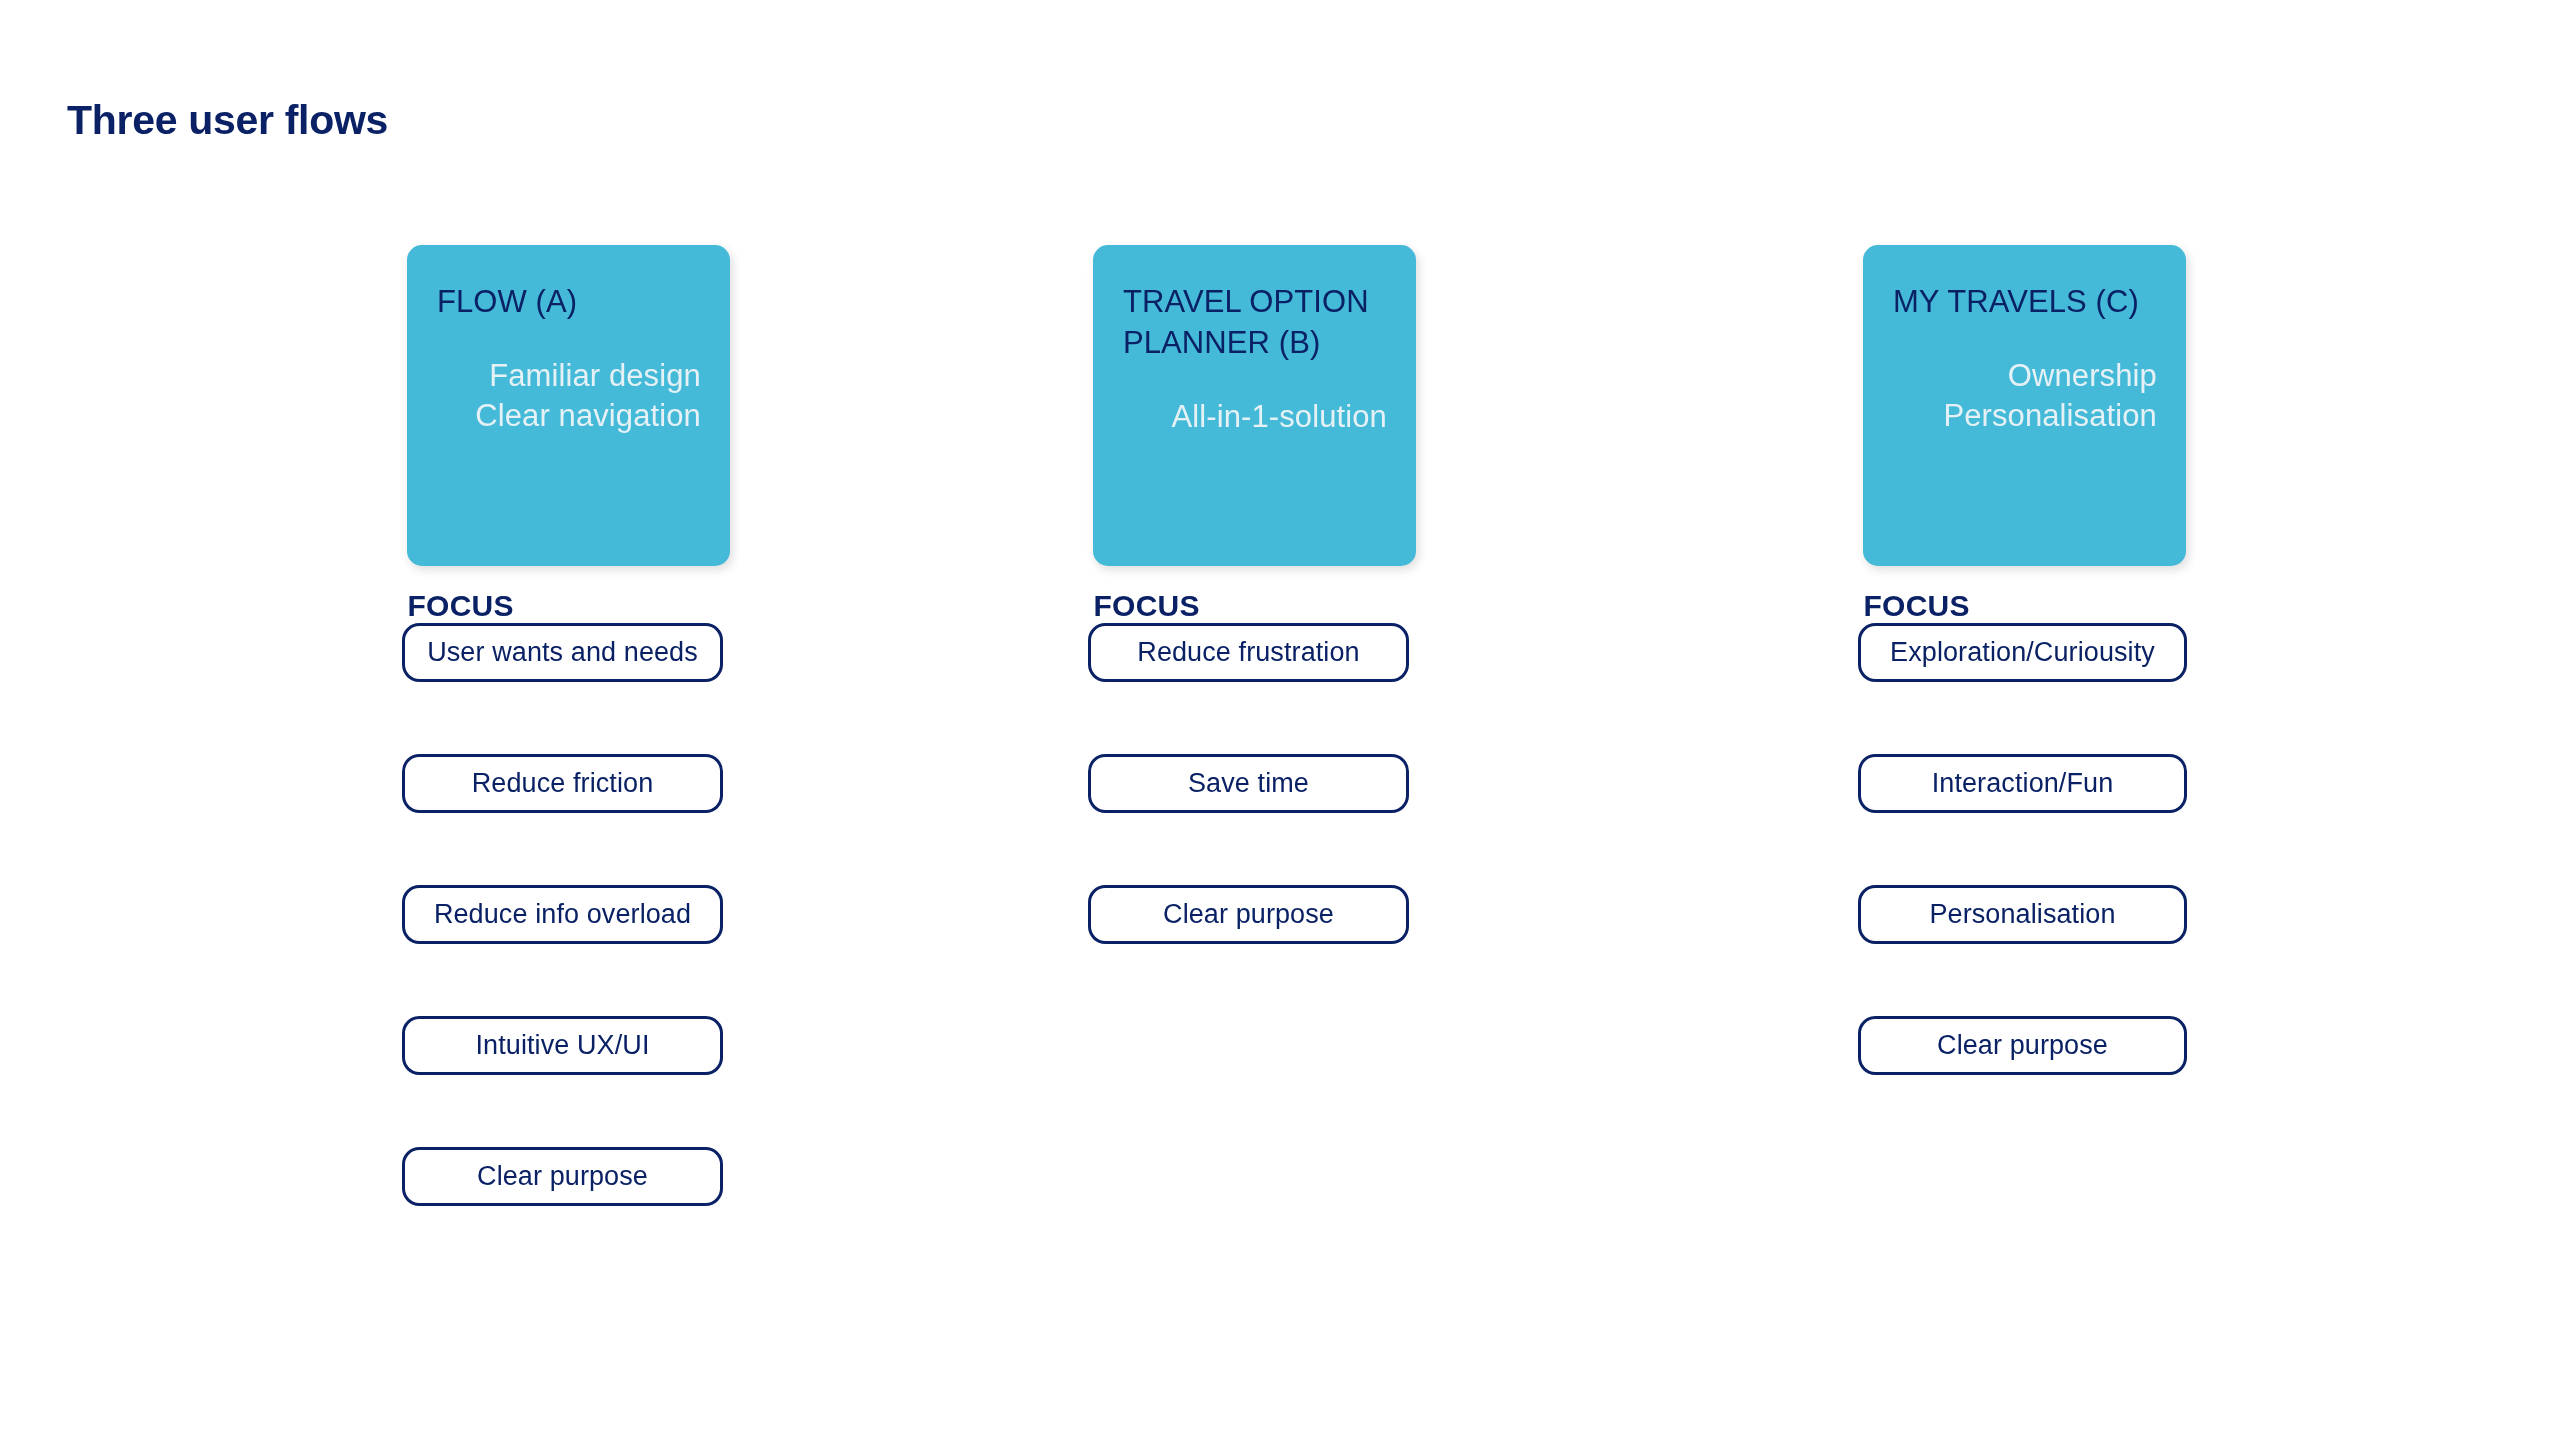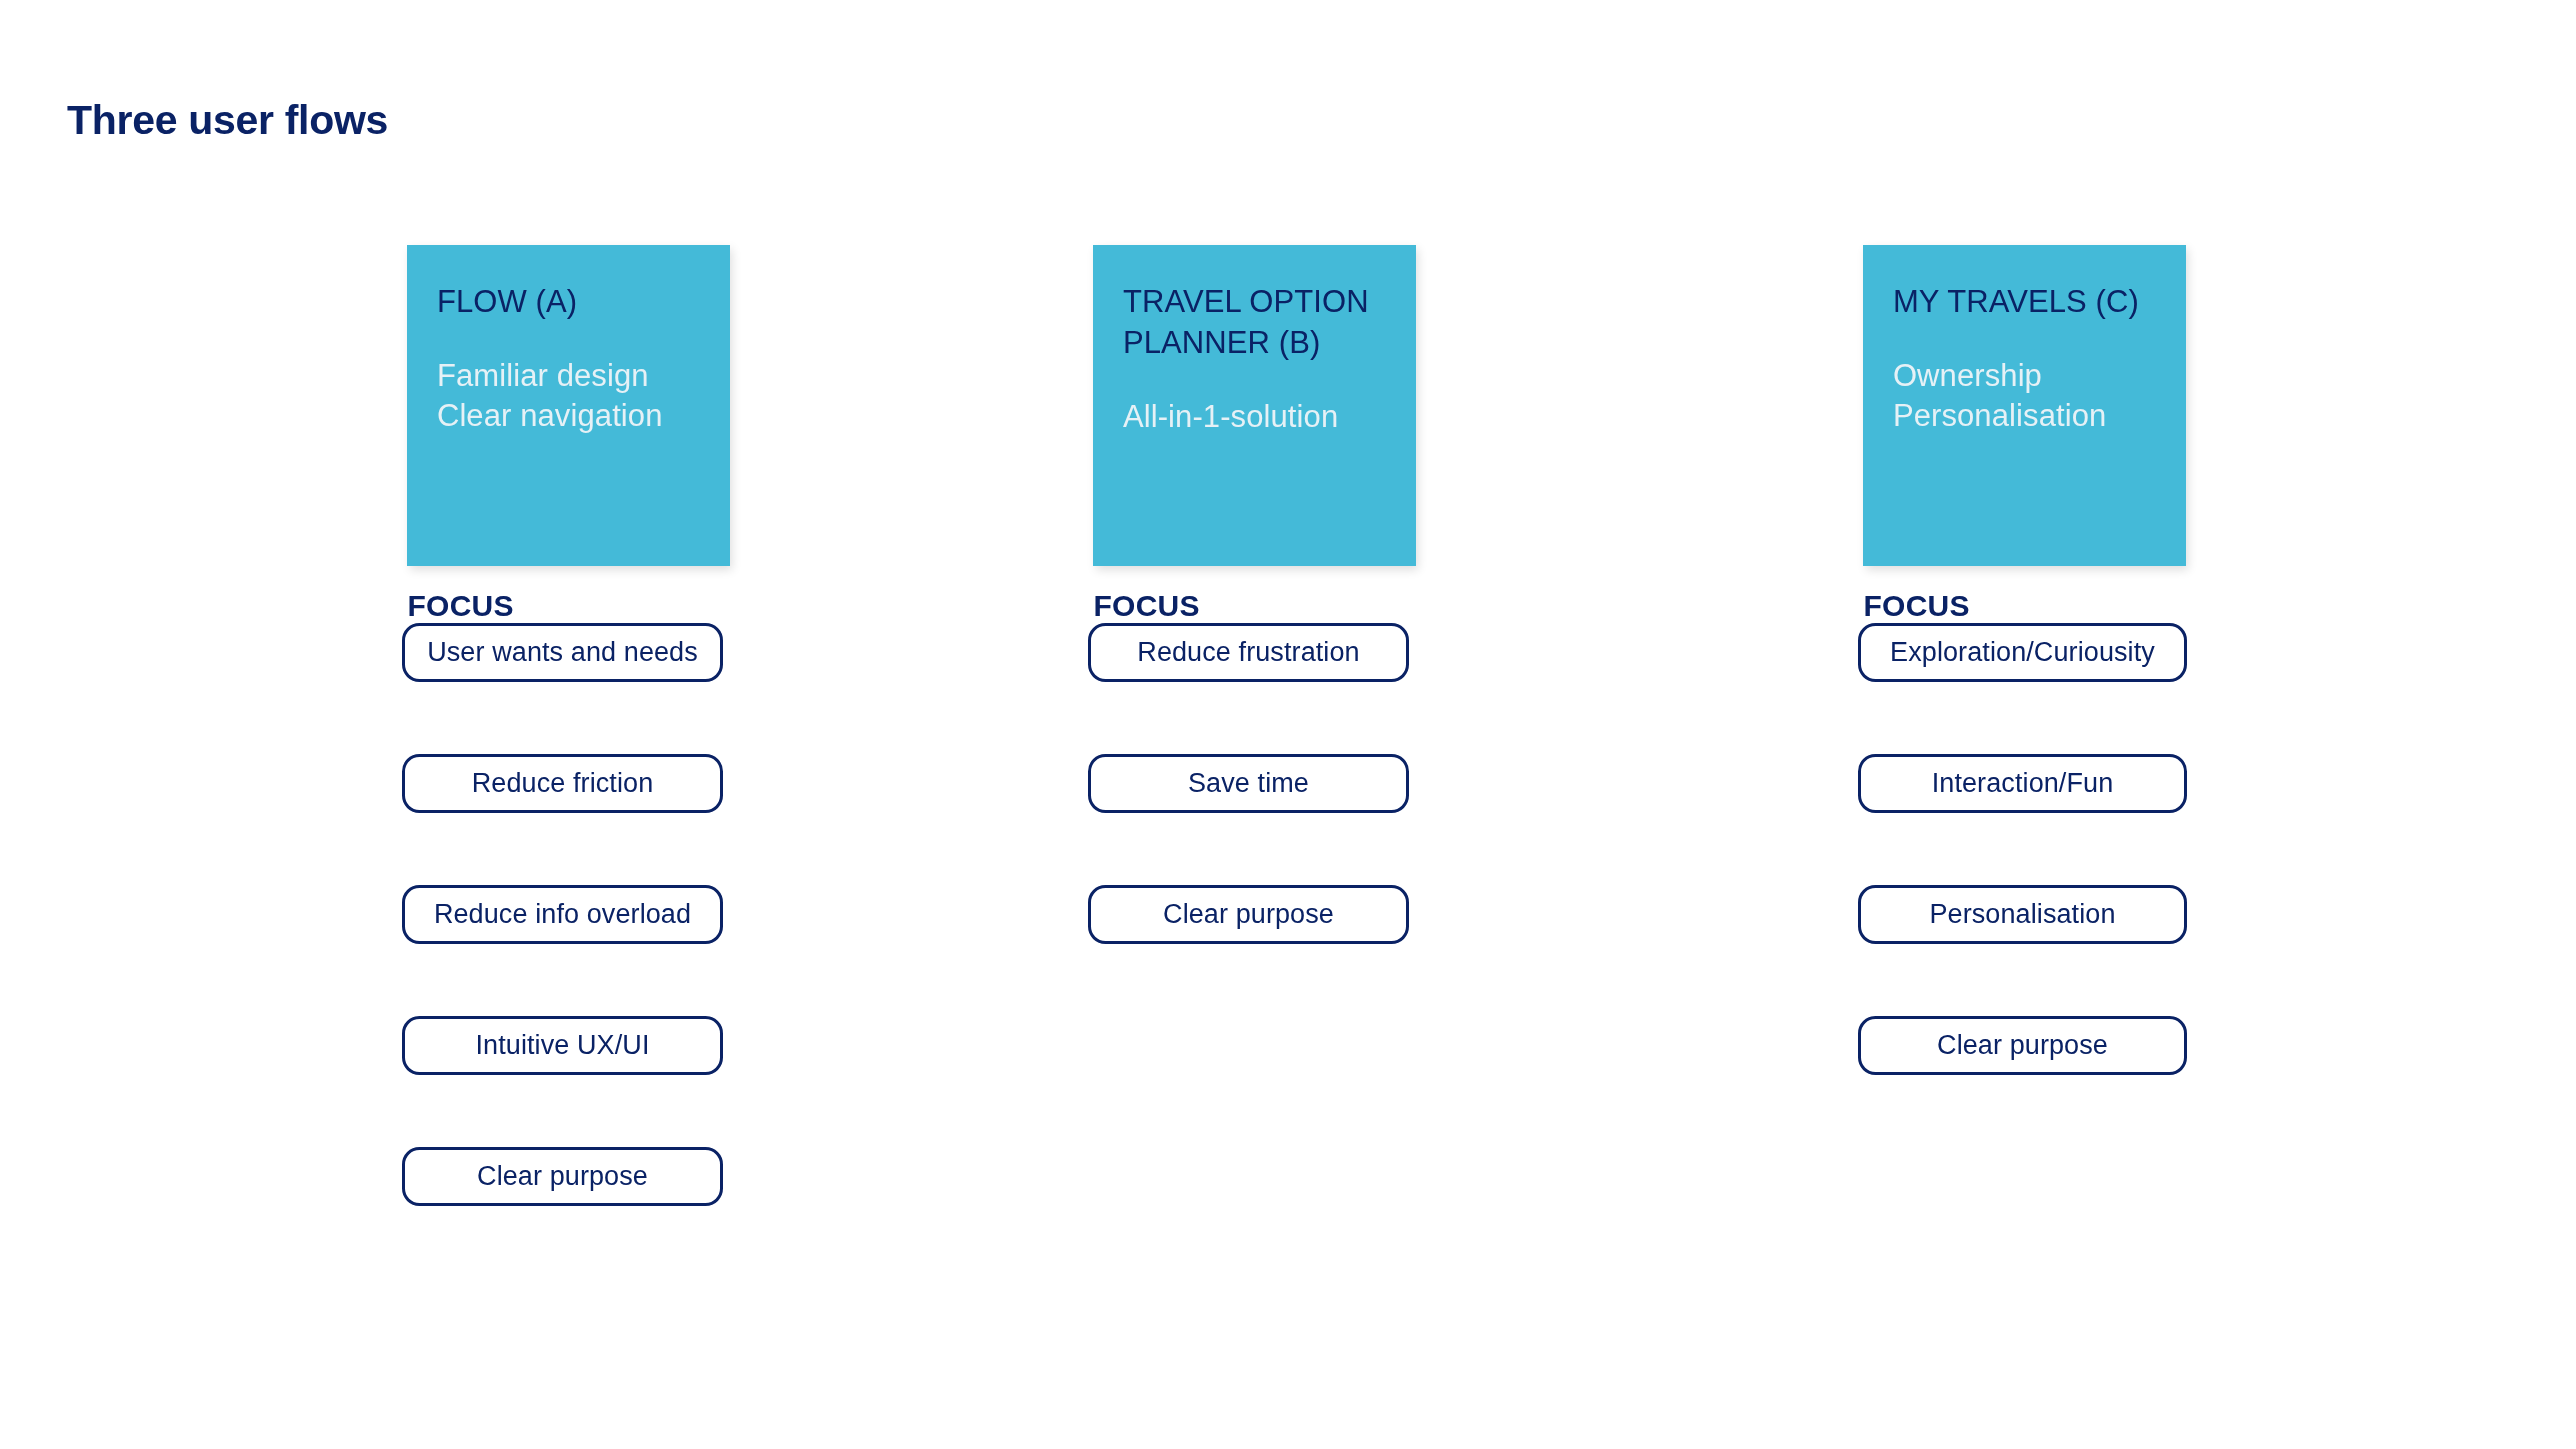--- a/index.html
+++ b/index.html
@@ -49,38 +49,39 @@
   
   .flow-card {
     position: relative;
     margin-left: 5.4px;
     width: 323px;
     height: 321px;
     background: #44BAD8;
     box-shadow: 2.7px 4px 9.4px rgba(0,0,0,0.13);
     box-sizing: border-box;
     padding: 36px 29.5px 0 29.5px;
+    border-radius: 15px;
   }
   .flow-card-title {
     font-size: 31px;
     font-weight: 500;
     color: #0A2265;
     line-height: 1.33;
     letter-spacing: 0.1px;
     margin: 0;
   }
   .flow-card-desc {
     margin-top: 34px;
     font-size: 31px;
     font-weight: 500;
     color: #E6F1F6;
     line-height: 1.28;
     letter-spacing: 0.1px;
   }
-  .flow-card-desc .desc-line { display: block; }
+  .flow-card-desc .desc-line { display: block; text-align: right; }
 
   
   .focus-label {
     margin-top: 23px;
     width: 323px;
     margin-left: 5.4px;
     text-align: left;
     font-size: 30px;
     font-weight: bold;
     color: #0A2265;

